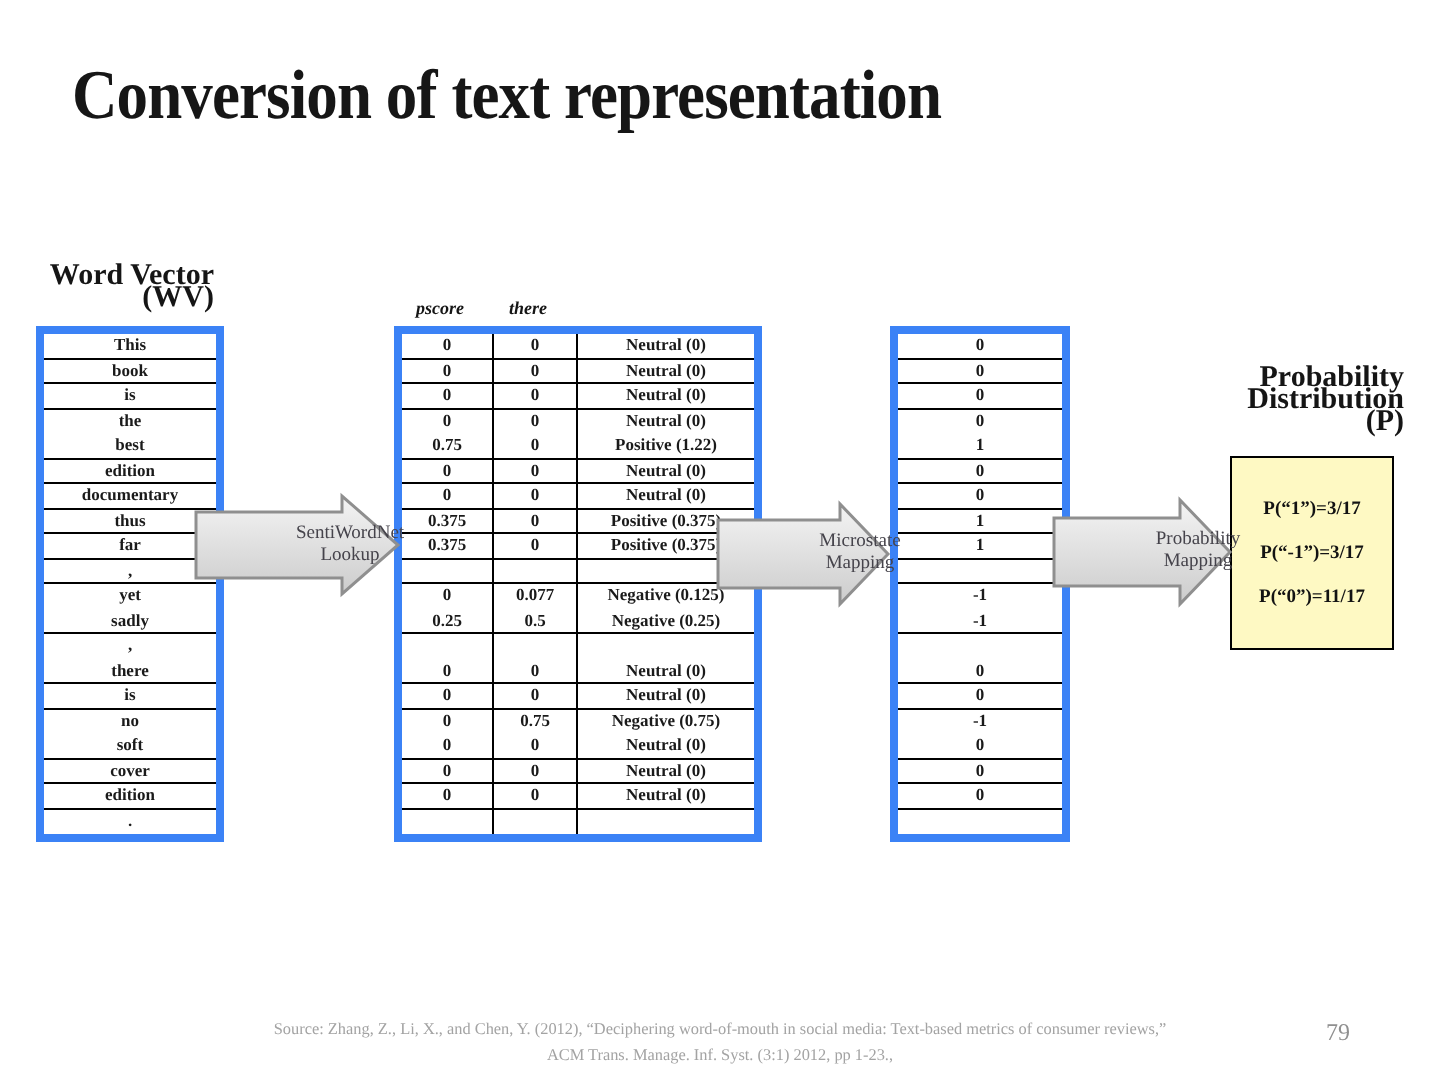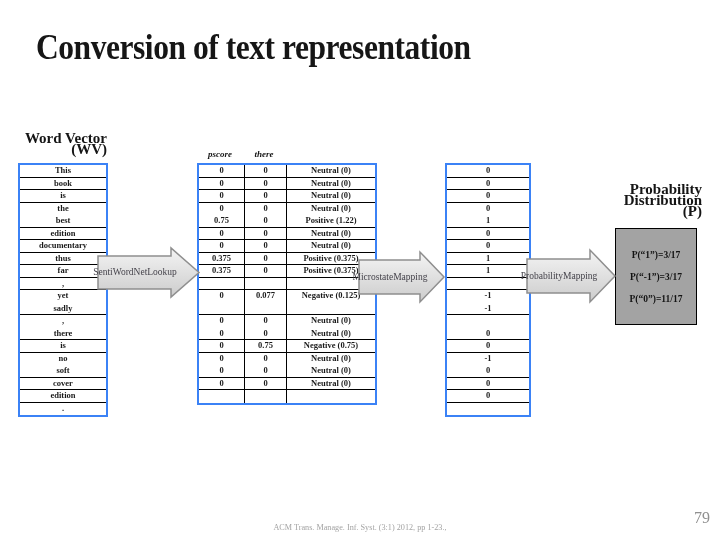--- a/index.html
+++ b/index.html
@@ -13,21 +13,21 @@
     color:#161616; letter-spacing:-0.5px; transform:scaleX(0.9); transform-origin:left top;
     white-space:nowrap;
   }
   
   .thead {
     position:absolute; text-align:right; font-weight:700; font-size:15px;
     line-height:11px; color:#151515;
   }
   
   .dtable {
-    position:absolute; border:2px solid #3b82f6; box-sizing:content-box; background:#fff;
+    position:absolute; border:4px solid #3b82f6; box-sizing:content-box; background:#fff;
   }
   .trow {
     height:12.5px; box-sizing:border-box; border-bottom:1px solid #000;
     font-size:8.5px; font-weight:700; color:#1a1a1a; text-align:center;
     line-height:11.5px; overflow:visible; display:flex;
   }
   #wv-rows .trow, #ms-rows .trow { display:block; }
   .trow:last-child { border-bottom:none; }
   
   #wv-rows .trow:nth-child(4), #psv-rows .trow:nth-child(4), #ms-rows .trow:nth-child(4),
@@ -44,40 +44,40 @@
     position:absolute; left:197px; top:149px; width:88px; display:flex;
     font-size:9px; font-weight:700; font-style:italic; color:#151515;justify-content:center;
   }
   #psv-collabels span { display:block; text-align:center; }
   #psv-collabels .l1 { width:46px; }
   #psv-collabels .l2 { width:42px; }
   
   .arrow { position:absolute; z-index:3; }
   .arrow svg { display:block; }
   .arrow-label {
-    position:absolute; top:0; height:100%; display:flex; flex-direction:row;
+    position:absolute; top:0; height:100%; display:flex; flex-direction:column;
     justify-content:center; align-items:center; font-size:9.5px; line-height:11px;
-    color:#45434b; text-align:center;
+    color:#45434b; text-align:center;margin-left:40px;
   }
   
   #prob-box {
     position:absolute; left:615px; top:228px; width:82px; height:97px;
     border:1.5px solid #000; box-sizing:border-box; display:flex; flex-direction:column;
-    justify-content:center; align-items:center; row-gap:12px; background:#a3a3a3;
+    justify-content:center; align-items:center; row-gap:12px; background:#fef9c3;
   }
   .p-line { font-size:9.5px; font-weight:700; color:#131313; white-space:nowrap; }
   
   .source {
     position:absolute; left:0; width:720px; text-align:center; font-size:8.2px;
     color:#a3a3a3; line-height:11px;
   }
   #src1 { top:509px; }
   #src2 { top:506px;margin-top:16px; }
   #pagenum {
-    position:absolute; left:694px; top:509px; font-size:16px; color:#909090;
+    position:absolute; left:663px; top:509px; font-size:12px; color:#909090;
   }
 </style>
 </head>
 <body>
 
 <div id="slide">
 
   <div id="title">Conversion of text representation</div>
 
   <div class="thead" style="left:15px; top:133px; width:92px;">
@@ -162,20 +162,25 @@
         <div class="cell c1"></div>
         <div class="cell c2"></div>
         <div class="cell c3"></div>
       </div>
       <div class="trow psv-row">
         <div class="cell c1">0</div>
         <div class="cell c2">0.077</div>
         <div class="cell c3">Negative (0.125)</div>
       </div>
       <div class="trow psv-row">
+        <div class="cell c1">0.25</div>
+        <div class="cell c2">0.5</div>
+        <div class="cell c3">Negative (0.25)</div>
+      </div>
+      <div class="trow psv-row">
         <div class="cell c1"></div>
         <div class="cell c2"></div>
         <div class="cell c3"></div>
       </div>
       <div class="trow psv-row">
         <div class="cell c1">0</div>
         <div class="cell c2">0</div>
         <div class="cell c3">Neutral (0)</div>
       </div>
       <div class="trow psv-row">
@@ -271,16 +276,17 @@
   <div class="arrow" style="left:526px; top:248px; width:91px; height:56px;">
     <svg width="91" height="56" viewBox="0 0 91 56">
       <polygon points="1,11 64,11 64,2 89,28 64,54 64,45 1,45" fill="url(#agrad)" stroke="#8f8f8f" stroke-width="1.5"></polygon>
     </svg>
     <div class="arrow-label" style="left:0; width:66px;">
       <span>Probability</span>
       <span>Mapping</span>
     </div>
   </div>
 
+  <div class="source" id="src1">Source: Zhang, Z., Li, X., and Chen, Y. (2012), “Deciphering word-of-mouth in social media: Text-based metrics of consumer reviews,”</div>
   <div class="source" id="src2">ACM Trans. Manage. Inf. Syst. (3:1) 2012, pp 1-23.,</div>
   <div id="pagenum">79</div>
 
 </div>
 
 </body></html>

